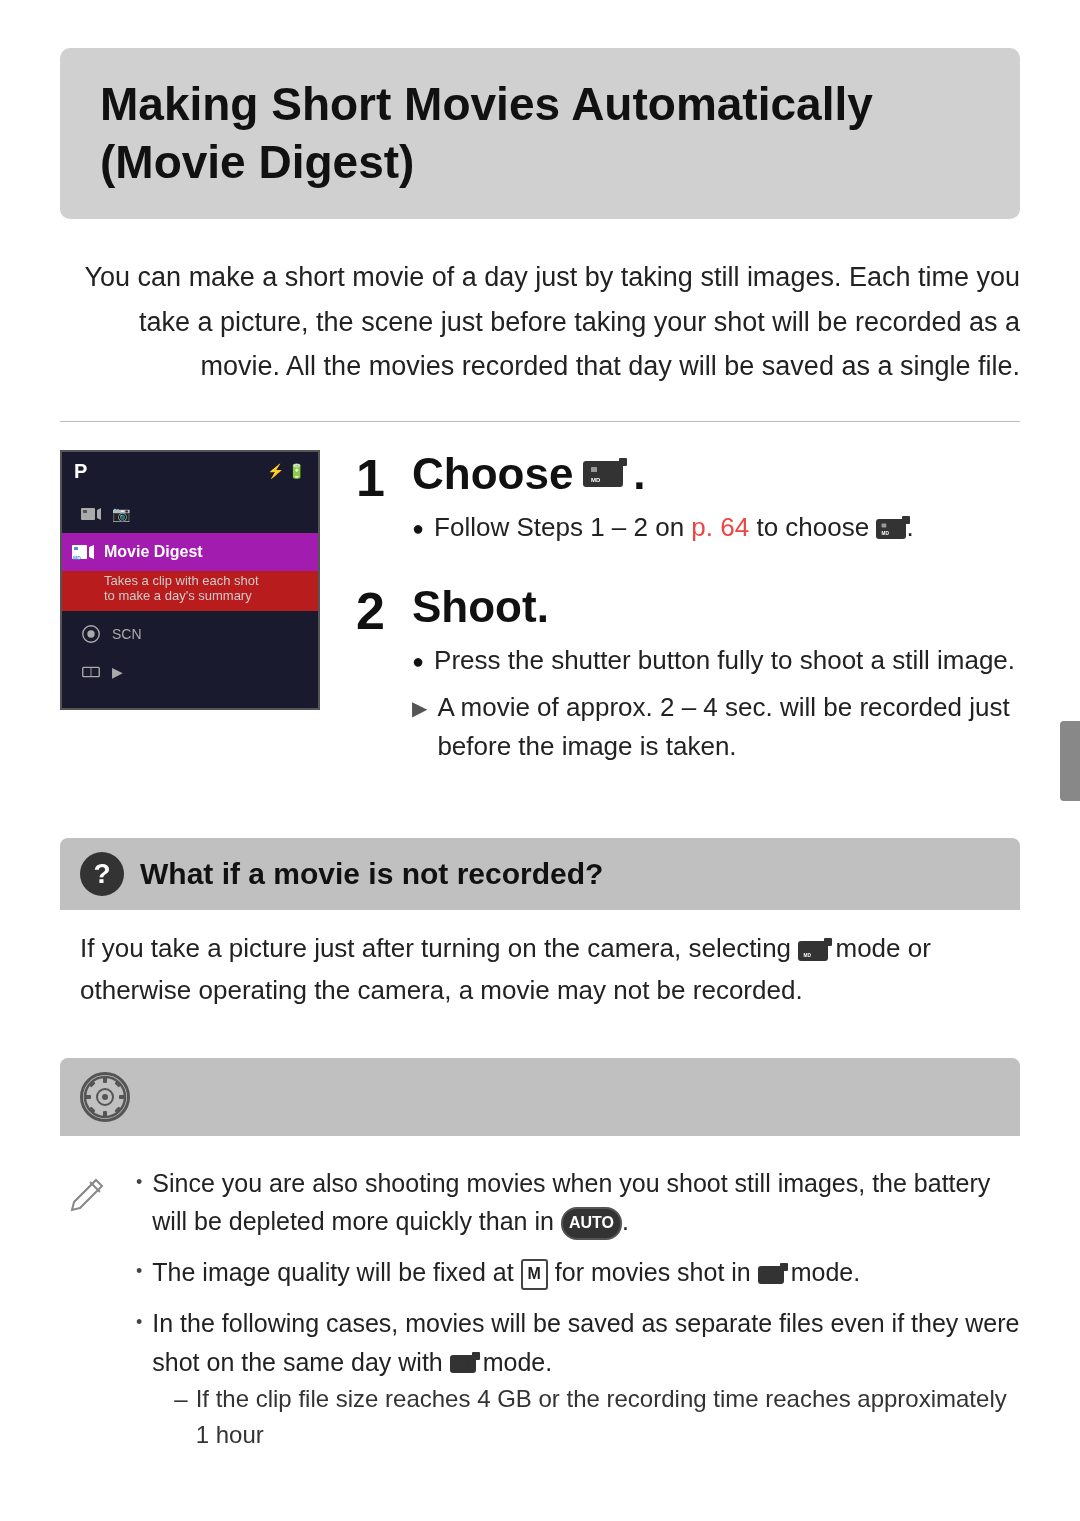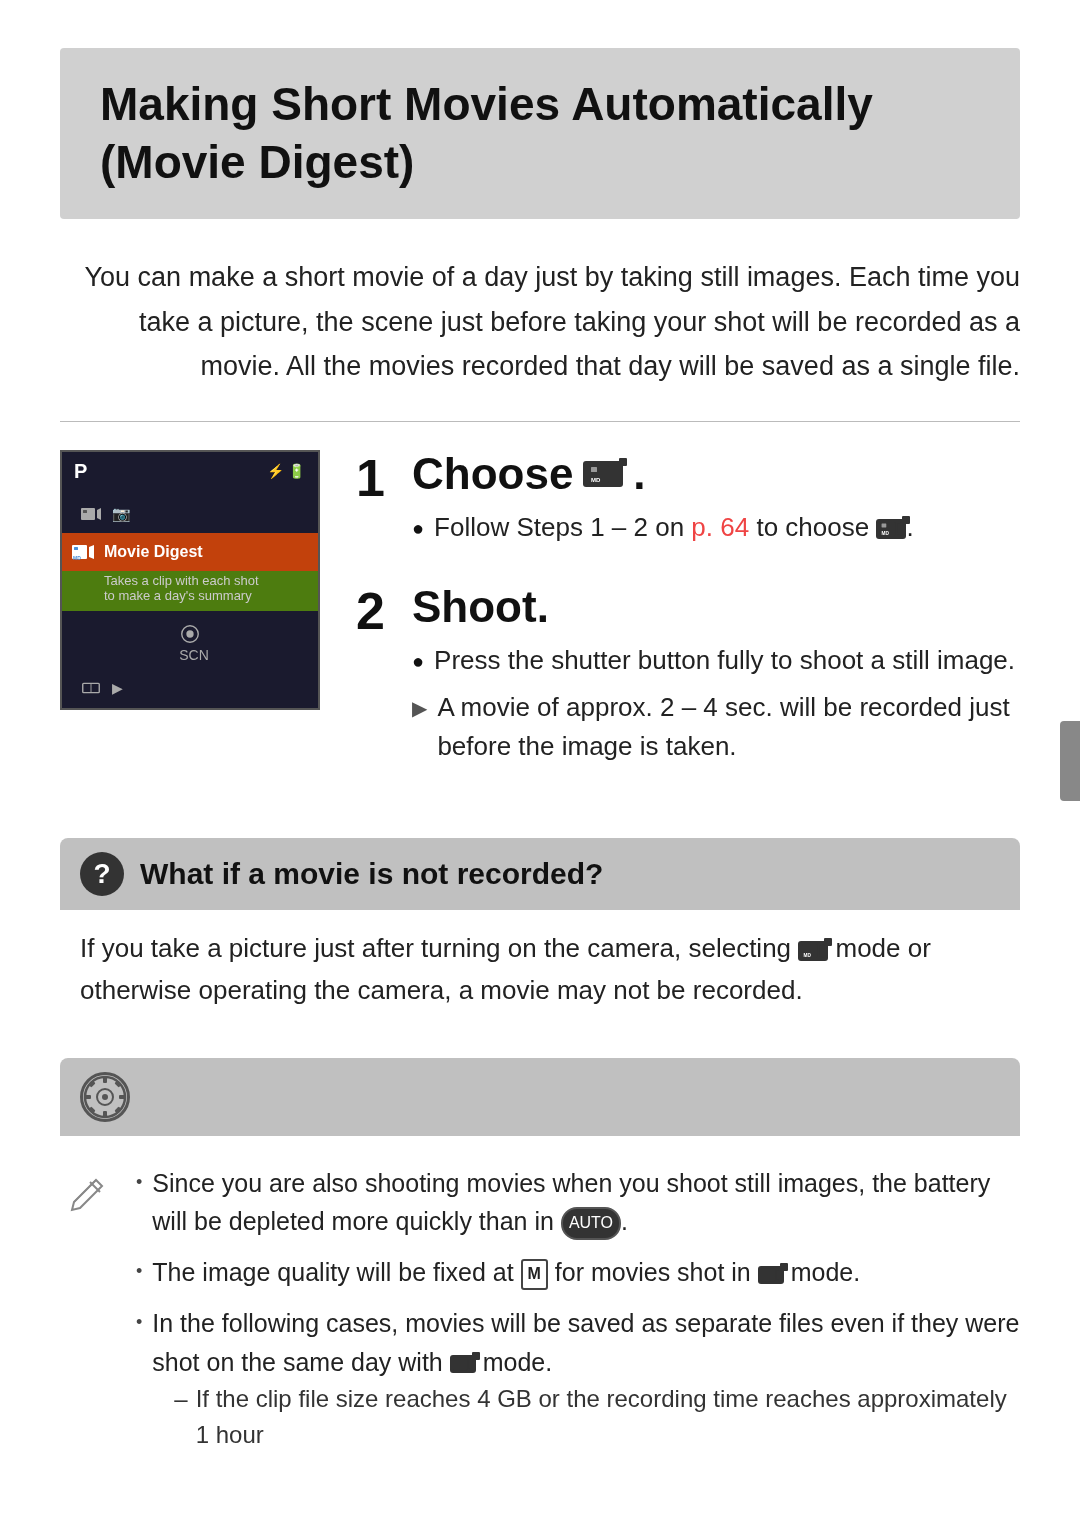--- a/index.html
+++ b/index.html
@@ -8,21 +8,21 @@
       min-height: 1521px;
       background: #ffffff;
       font-family: Arial, Helvetica, sans-serif;
       font-size: 28px;
       color: #222;
       padding: 48px 60px 48px 60px;
     }
 
     .page-title-box {
       background: #d0d0d0;
-      border-radius: 4px;
+      border-radius: 10px;
       padding: 28px 40px 28px 40px;
       margin-bottom: 36px;
     }
     .page-title {
       font-size: 46px;
       font-weight: 900;
       color: #111;
       line-height: 1.25;
     }
 
@@ -77,42 +77,42 @@
       margin-top: 4px;
     }
     .camera-image .menu-item {
       display: flex;
       align-items: center;
       padding: 6px 8px 6px 16px;
       font-size: 16px;
       color: #ccc;
     }
     .camera-image .menu-item.selected {
-      background: #c2410c;
+      background: #a21caf;
       color: #fff;
       padding-left: 8px;
     }
     .camera-image .menu-item .item-icon {
       width: 26px;
       height: 26px;
       margin-right: 8px;
       display: inline-flex;
       align-items: center;
       justify-content: center;
       font-size: 18px;
     }
     .camera-image .menu-item .item-label {
       font-weight: bold;
       font-size: 16px;
     }
     .camera-image .menu-item-desc {
       padding: 2px 8px 8px 42px;
       font-size: 13px;
       color: #ccc;
-      background: #4d7c0f;
+      background: #b91c1c;
     }
 
     
     .steps-right {
       flex: 1;
     }
 
     .step {
       display: flex;
       flex-direction: row;
@@ -292,21 +292,21 @@
     }
 
     .link-text {
       color: #ef4444;
     }
     .badge-auto {
       display: inline-block;
       background: #333;
       color: #fff;
       font-size: 16px;
-      font-weight: normal;
+      font-weight: bold;
       padding: 2px 6px;
       border-radius: 16px;
       border: 2px solid #555;
       vertical-align: middle;
     }
     .badge-quality {
       display: inline-block;
       background: #fff;
       color: #222;
       font-size: 16px;
@@ -378,21 +378,21 @@
         <div>
           <div class="item-label" style="font-size:16px;color:#fff;font-weight:bold;">Movie Digest</div>
         </div>
       </div>
 
       <div class="menu-item-desc">
         <span>Takes a clip with each shot</span><br>
         <span>to make a day's summary</span>
       </div>
 
-      <div class="menu-item" style="margin-top:4px;flex-direction:column;">
+      <div class="menu-item" style="margin-top:4px;">
         <span class="item-icon">
           <svg width="22" height="22" viewBox="0 0 24 24" fill="#aaa">
             <circle cx="12" cy="12" r="9" stroke="#aaa" stroke-width="1.5" fill="none"></circle>
             <circle cx="12" cy="12" r="4" fill="#aaa"></circle>
           </svg>
         </span>
         <span style="color:#aaa;font-size:14px;">SCN</span>
       </div>
       <div class="menu-item">
         <span class="item-icon">

